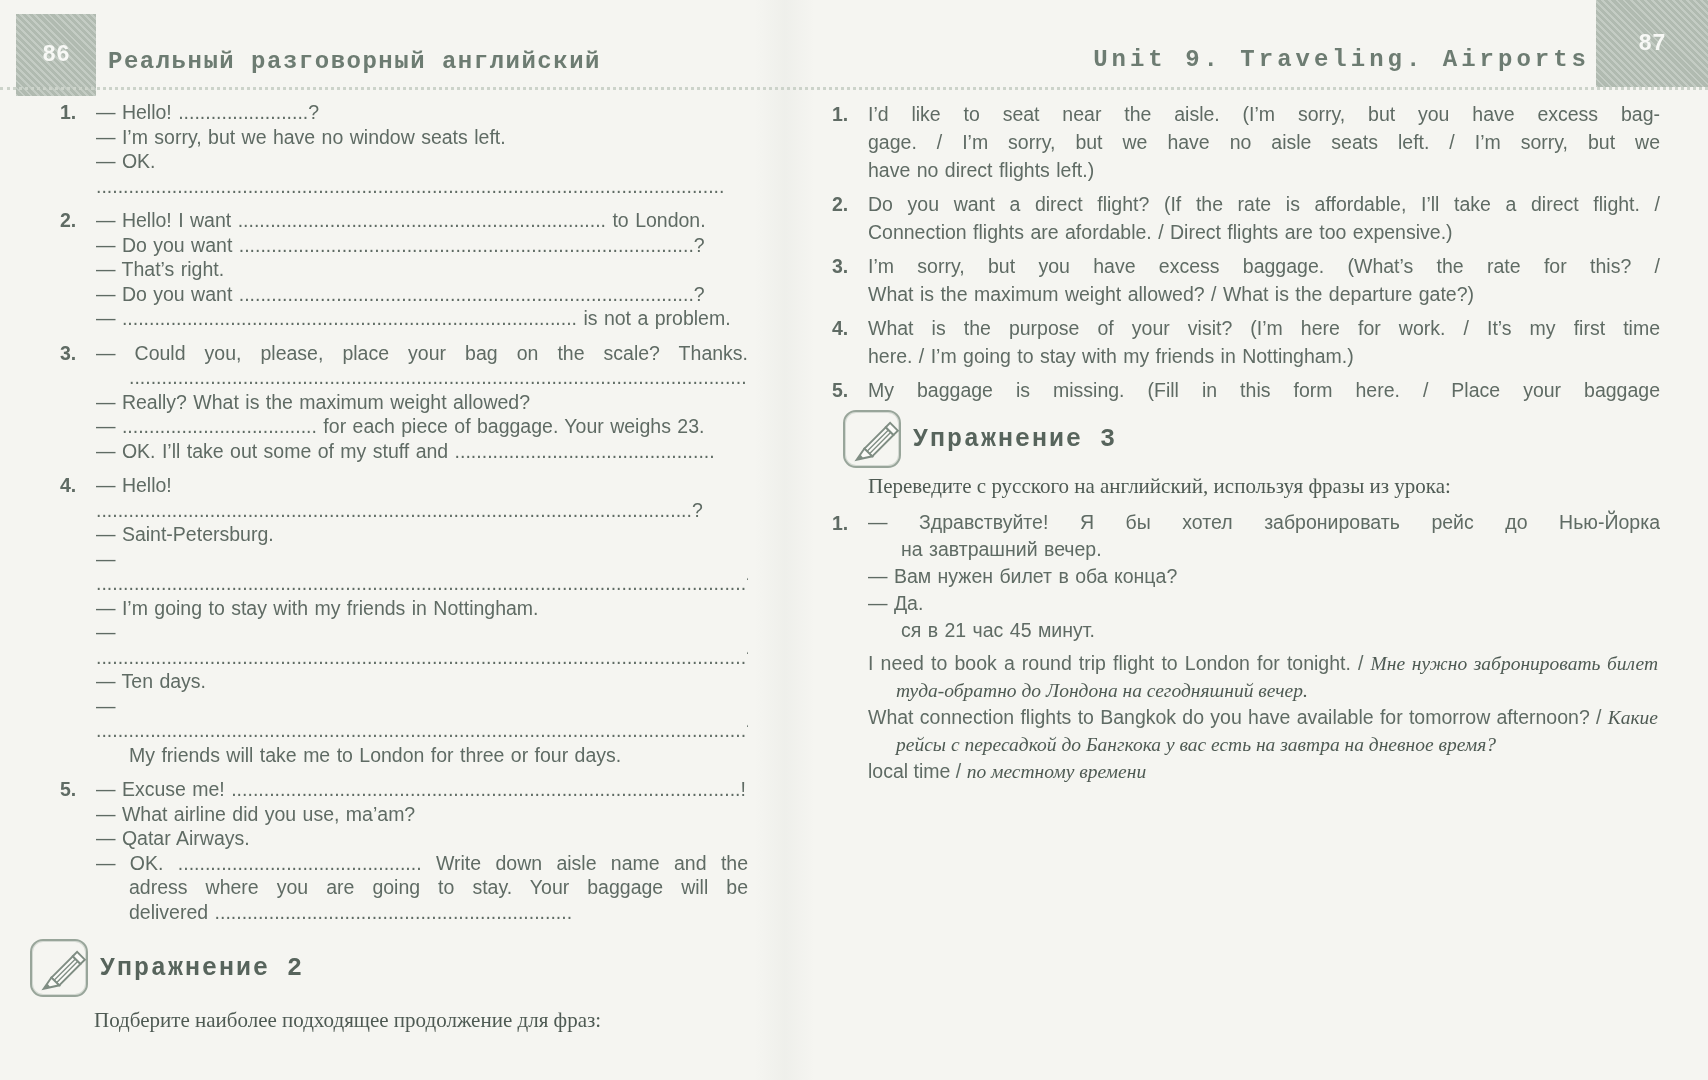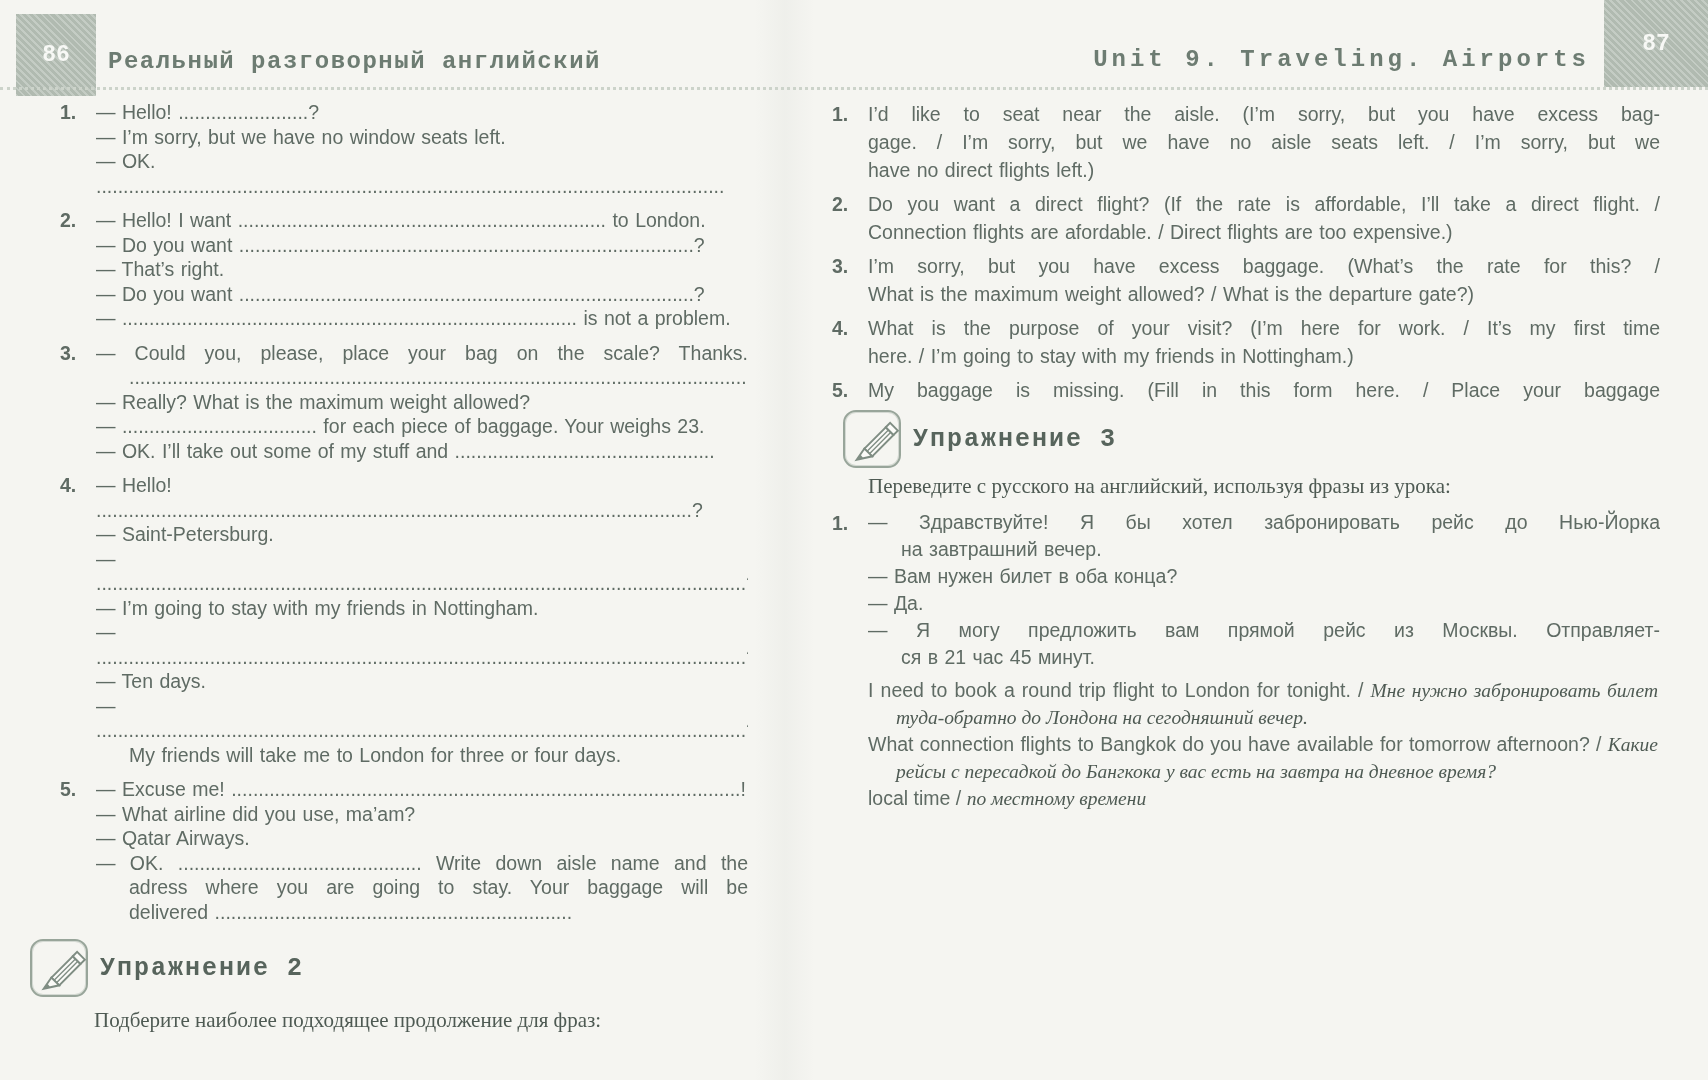--- a/index.html
+++ b/index.html
@@ -4,21 +4,21 @@
 <style>
   html,body{margin:0;padding:0;}
   .page-wrap{position:relative;width:1708px;height:1080px;background:#f5f5f1;overflow:hidden;
     font-family:"Liberation Sans",sans-serif;color:#5f6b64;}
   .gutter{position:absolute;left:755px;top:0;width:60px;height:100%;
     background:linear-gradient(90deg,rgba(120,130,120,0) 0%,rgba(120,130,120,0.05) 50%,rgba(120,130,120,0) 100%);}
   .badge{position:absolute;background:#b4beb4;color:#f7f8f5;font-family:"Liberation Mono","DejaVu Sans Mono",monospace;
     font-weight:bold;font-size:23px;display:flex;align-items:center;justify-content:center;
     background-image:repeating-linear-gradient(45deg,rgba(255,255,255,0.22) 0 2px,rgba(0,0,0,0.02) 2px 5px);}
   .badge-left{left:0;top:14px;width:80px;height:82px;margin-left:16px;}
-  .badge-right{right:0;top:0;width:104px;height:87px;}
+  .badge-right{right:0;top:0;width:112px;height:87px;}
   .header-rule{position:absolute;left:0;right:0;top:87px;border-top:3px dotted #ccd3ca;}
   .page-title{position:absolute;font-family:"Liberation Mono","DejaVu Sans Mono",monospace;font-weight:bold;
     font-size:24px;color:#6d7c72;white-space:nowrap;}
   .title-left{left:108px;top:48px;letter-spacing:1.5px;}
   .title-right{right:118px;top:46px;letter-spacing:4px;}
   .col{position:absolute;top:100px;}
   .col-left{left:60px;width:688px;}
   .col-right{left:832px;width:828px;}
   .dlg-item{display:flex;margin-bottom:10px;}
   .col-right .dlg-item{margin-bottom:6px;}
@@ -200,21 +200,20 @@
     <div class="instruction">Переведите с русского на английский, используя фразы из урока:</div>
 
     <div class="rus">
         <div class="dlg-item">
           <div class="dlg-num">1.</div>
           <div class="dlg-lines">
             <div class="dlg-line j">— Здравствуйте! Я бы хотел забронировать рейс до Нью-Йорка</div>
             <div class="dlg-line ind">на завтрашний вечер.</div>
             <div class="dlg-line">— Вам нужен билет в оба конца?</div>
             <div class="dlg-line">— Да.</div>
-            <div class="dlg-line j">— Я могу предложить вам прямой рейс из Москвы. Отправляет-</div>
             <div class="dlg-line ind">ся в 21 час 45 минут.</div>
           </div>
         </div>
       </div>
 
 
     <div class="wb-entries">
         <div class="wb-entry"><span class="wb-en">I need to book a round trip flight to London for tonight. </span><span class="wb-sep2">/ </span><span class="wb-ru">Мне нужно забронировать билет туда-обратно до Лондона на сегодняшний вечер.</span></div>
         <div class="wb-entry"><span class="wb-en">What connection flights to Bangkok do you have available for tomorrow afternoon? </span><span class="wb-sep2">/ </span><span class="wb-ru">Какие рейсы с пересадкой до Бангкока у вас есть на завтра на дневное время?</span></div>
         <div class="wb-entry"><span class="wb-en">local time </span><span class="wb-sep2">/ </span><span class="wb-ru">по местному времени</span></div>

